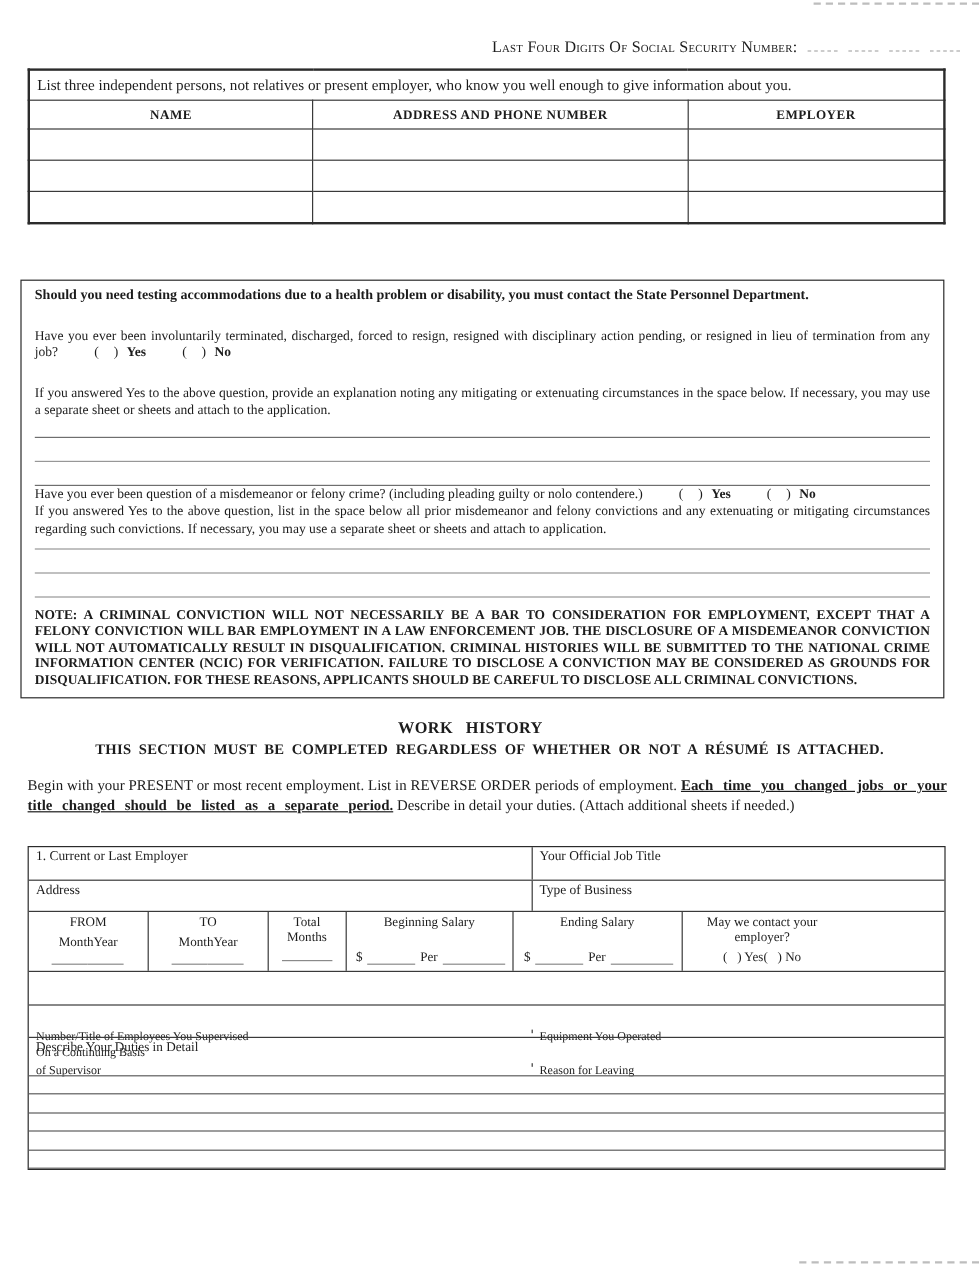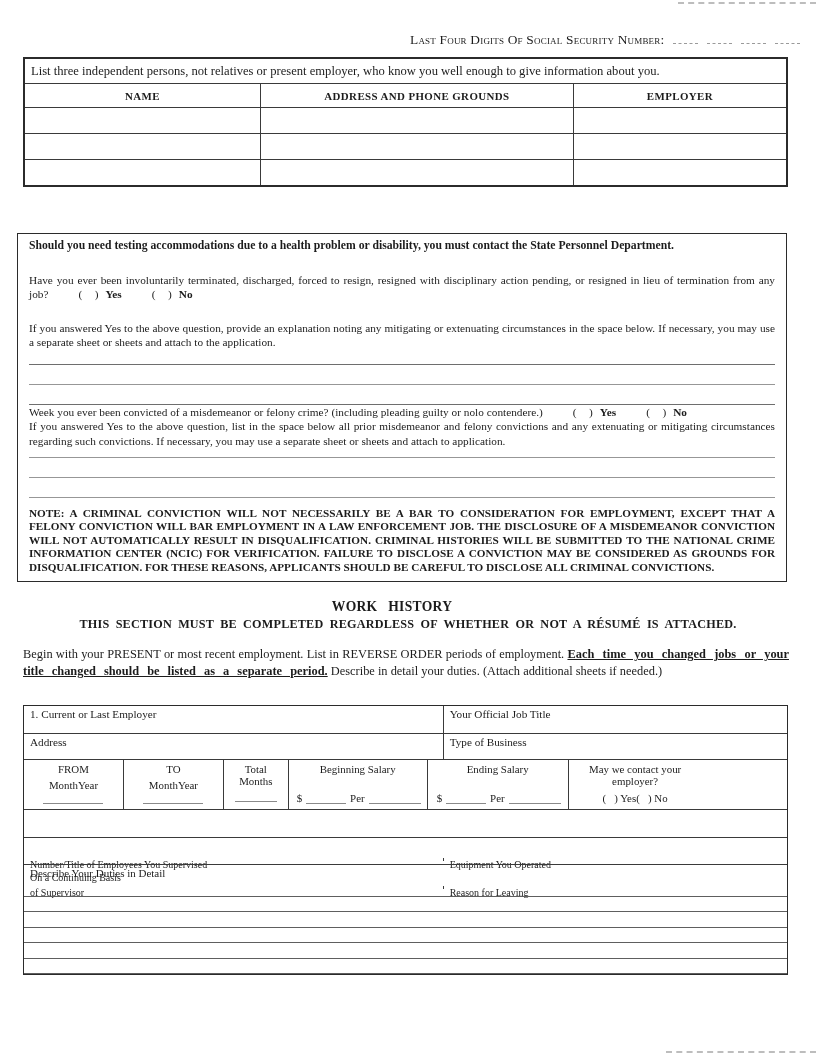--- a/index.html
+++ b/index.html
@@ -97,21 +97,21 @@
         <col style="width:31%">
         <col style="width:41%">
         <col style="width:28%">
       </colgroup>
     <tbody>
         <tr>
           <td colspan="3" class="ref-caption">List three independent persons, not relatives or present employer, who know you well enough to give information about you.</td>
         </tr>
     <tr>
       <th>NAME</th>
-      <th>ADDRESS AND PHONE GROUNDS</th>
+      <th>ADDRESS AND PHONE NUMBER</th>
       <th>EMPLOYER</th>
     </tr>
     <tr>
       <td class="cell"></td>
       <td class="cell"></td>
       <td class="cell"></td>
     </tr>
     <tr>
       <td class="cell"></td>
       <td class="cell"></td>
@@ -129,21 +129,21 @@
     <p class="heading">Should you need testing accommodations due to a health problem or disability, you must contact the State Personnel Department.</p>
 
     <p class="q"><span>Have you ever been involuntarily terminated, discharged, forced to resign, resigned with disciplinary action pending, or resigned in lieu of termination from any job?</span><span class="opt"><span class="paren">(&nbsp;&nbsp;&nbsp;)</span><b>Yes</b></span><span class="opt"><span class="paren">(&nbsp;&nbsp;&nbsp;)</span><b>No</b></span></p>
 
     <p class="q">If you answered Yes to the above question, provide an explanation noting any mitigating or extenuating circumstances in the space below. If necessary, you may use a separate sheet or sheets and attach to the application.</p>
 
     <div class="rule r1"></div>
     <div class="rule lite r2"></div>
     <div class="rule r3"></div>
 
-    <p class="qa"><span>Week you ever been convicted of a misdemeanor or felony crime? (including pleading guilty or nolo contendere.)</span><span class="opt"><span class="paren">(&nbsp;&nbsp;&nbsp;)</span><b>Yes</b></span><span class="opt"><span class="paren">(&nbsp;&nbsp;&nbsp;)</span><b>No</b></span></p>
+    <p class="qa"><span>Have you ever been question of a misdemeanor or felony crime? (including pleading guilty or nolo contendere.)</span><span class="opt"><span class="paren">(&nbsp;&nbsp;&nbsp;)</span><b>Yes</b></span><span class="opt"><span class="paren">(&nbsp;&nbsp;&nbsp;)</span><b>No</b></span></p>
 
     <p>If you answered Yes to the above question, list in the space below all prior misdemeanor and felony convictions and any extenuating or mitigating circumstances regarding such convictions. If necessary, you may use a separate sheet or sheets and attach to application.</p>
 
     <div class="rule lite r4"></div>
     <div class="rule lite r5"></div>
     <div class="rule lite r6"></div>
 
     <p class="note"><span>NOTE: A CRIMINAL CONVICTION WILL NOT NECESSARILY BE A BAR TO CONSIDERATION FOR EMPLOYMENT, EXCEPT THAT A FELONY CONVICTION WILL BAR EMPLOYMENT IN A LAW ENFORCEMENT JOB. THE DISCLOSURE OF A MISDEMEANOR CONVICTION WILL NOT AUTOMATICALLY RESULT IN DISQUALIFICATION. CRIMINAL HISTORIES WILL BE SUBMITTED TO THE NATIONAL CRIME INFORMATION CENTER (NCIC) FOR VERIFICATION. FAILURE TO DISCLOSE A CONVICTION MAY BE CONSIDERED AS GROUNDS FOR DISQUALIFICATION. FOR THESE REASONS, APPLICANTS SHOULD BE CAREFUL TO DISCLOSE </span><span class="u">ALL</span><span> CRIMINAL CONVICTIONS.</span></p>
   </div>
 

